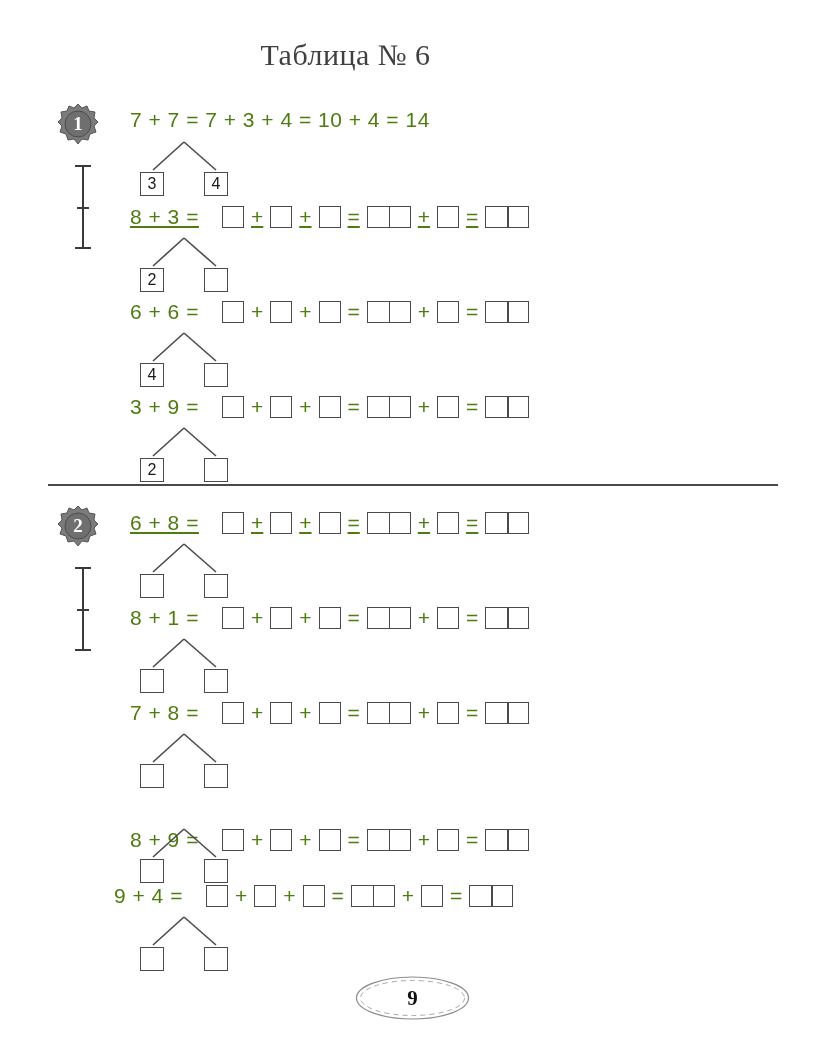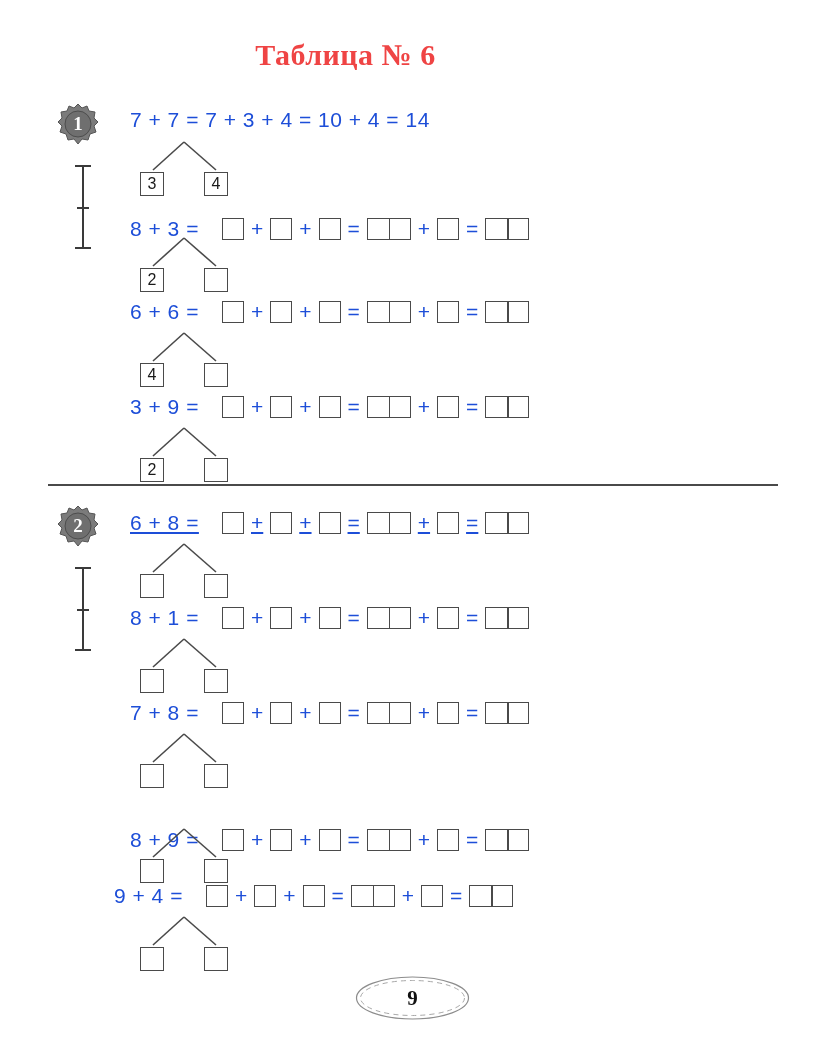--- a/index.html
+++ b/index.html
@@ -21,23 +21,23 @@
     height: 1050px;
   }
   .title {
     position: absolute;
     top: 38px;
     left: 0;
     width: 691px;
     text-align: center;
     font-family: "Liberation Serif", serif;
     font-size: 30px;
-    font-weight: bold;
+    font-weight: normal;
     letter-spacing: 0.5px;
-    color: #ef4444;
+    color: #404040;
   }
   
   .marker {
     position: absolute;
     width: 60px;
   }
   .badge {
     position: relative;
     width: 42px;
     height: 42px;
@@ -85,21 +85,21 @@
   .bracket .cap.mid { top: 50%; left: 2px; width: 12px; }
 
   
   .row {
     position: absolute;
     display: flex;
     align-items: center;
     white-space: nowrap;
     font-family: "Liberation Sans", sans-serif;
     font-size: 21px;
-    color: #1d4ed8;
+    color: #4d7c0f;
   }
   .row .lead {
     display: inline-block;
     min-width: 92px;
     letter-spacing: 0.5px;
   }
   .row .op {
     display: inline-block;
     padding: 0 7px;
     font-size: 21px;
@@ -218,21 +218,21 @@
   </div>
   <div class="fork" style="left:140px; top:140px;">
     <svg width="110" height="40" viewBox="0 0 110 40">
       <line x1="44" y1="2" x2="13" y2="30" stroke="#4a4a4a" stroke-width="1.6"></line>
       <line x1="44" y1="2" x2="76" y2="30" stroke="#4a4a4a" stroke-width="1.6"></line>
     </svg>
     <div class="leg left">3</div>
     <div class="leg right">4</div>
   </div>
 
-  <div class="row" style="left:130px; top:217px;">
+  <div class="row" style="left:130px; top:205px;text-decoration:underline;">
     <span class="lead">8 + 3 =</span>
     <span class="bx"></span>
     <span class="op">+</span>
     <span class="bx"></span>
     <span class="op">+</span>
     <span class="bx"></span>
     <span class="op">=</span>
     <span class="bx2"></span>
     <span class="op">+</span>
     <span class="bx"></span>

